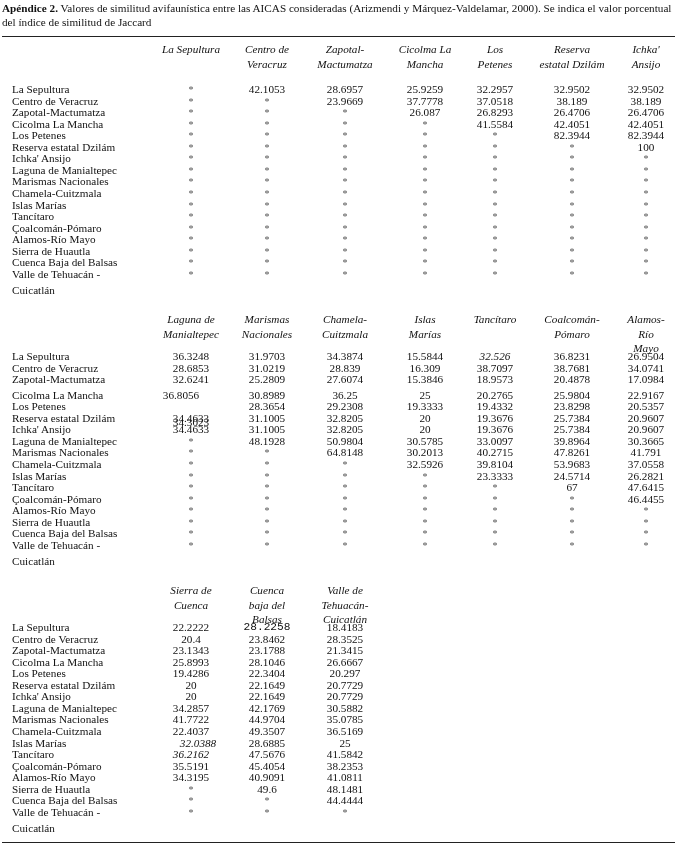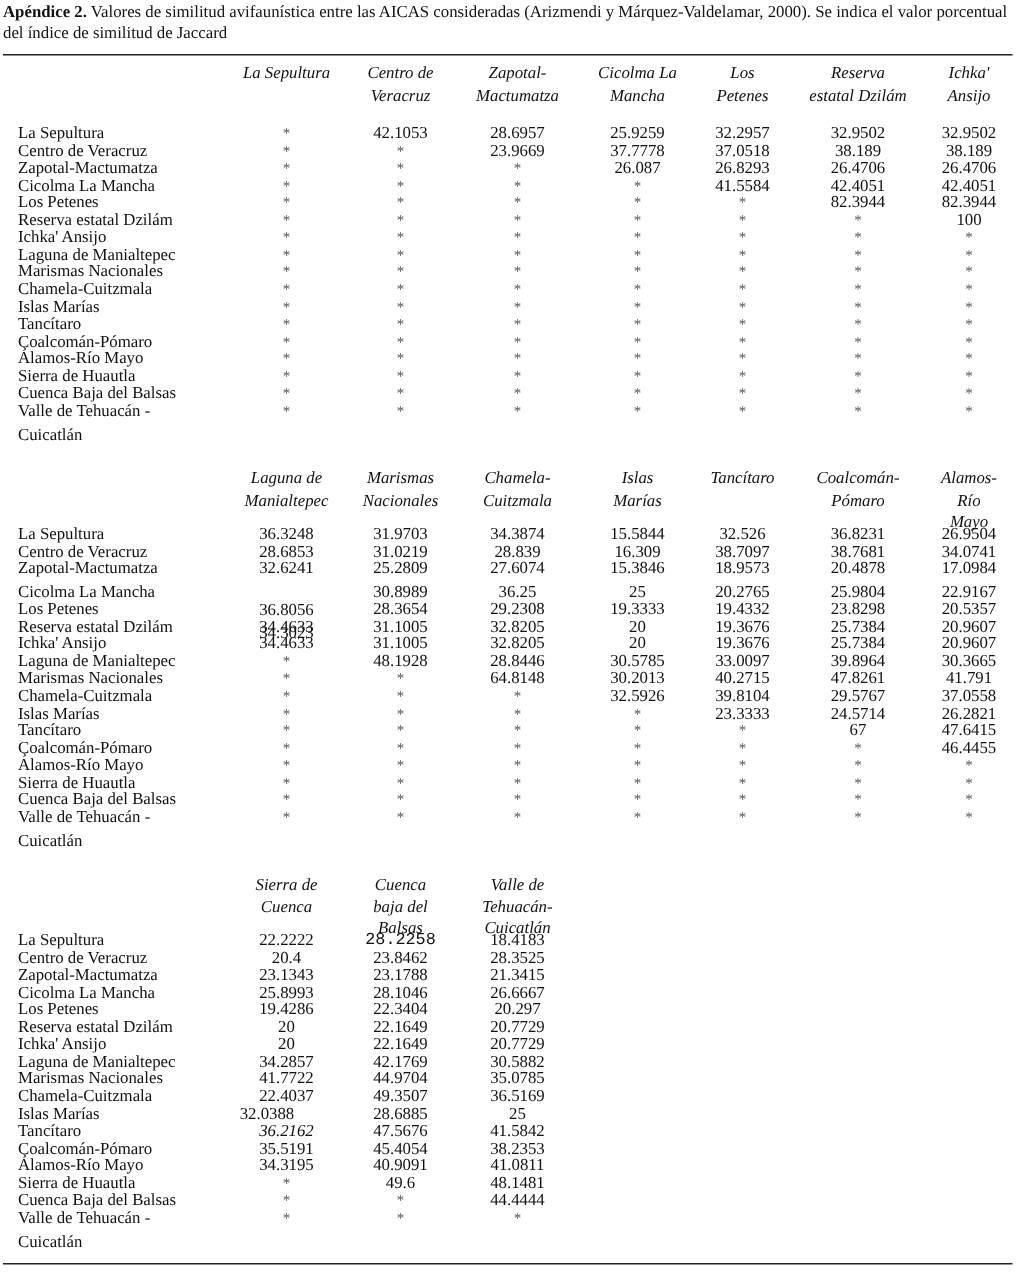--- a/index.html
+++ b/index.html
@@ -235,41 +235,41 @@
       <div class="hdr" style="left: 601px; width: 90px; top: 312px;">
         <div>Alamos-</div>
         <div>Río</div>
         <div>Mayo</div>
       </div>
       <div class="rowlabel" style="top: 351px;">La Sepultura</div>
       <div class="cell" style="left: 151px; top: 351px;">36.3248</div>
       <div class="cell" style="left: 227px; top: 351px;">31.9703</div>
       <div class="cell" style="left: 305px; top: 351px;">34.3874</div>
       <div class="cell" style="left: 385px; top: 351px;">15.5844</div>
-      <div class="cell" style="left: 455px; top: 351px;">32.526</div>
+      <div class="cell" style="left: 455px; top: 351px; font-style: italic;">32.526</div>
       <div class="cell" style="left: 532px; top: 351px;">36.8231</div>
       <div class="cell" style="left: 606px; top: 351px;">26.9504</div>
       <div class="rowlabel" style="top: 362.55px;">Centro de Veracruz</div>
       <div class="cell" style="left: 151px; top: 362.55px;">28.6853</div>
       <div class="cell" style="left: 227px; top: 362.55px;">31.0219</div>
       <div class="cell" style="left: 305px; top: 362.55px;">28.839</div>
       <div class="cell" style="left: 385px; top: 362.55px;">16.309</div>
       <div class="cell" style="left: 455px; top: 362.55px;">38.7097</div>
       <div class="cell" style="left: 532px; top: 362.55px;">38.7681</div>
       <div class="cell" style="left: 606px; top: 362.55px;">34.0741</div>
       <div class="rowlabel" style="top: 374.1px;">Zapotal-Mactumatza</div>
       <div class="cell" style="left: 151px; top: 374.1px;">32.6241</div>
       <div class="cell" style="left: 227px; top: 374.1px;">25.2809</div>
       <div class="cell" style="left: 305px; top: 374.1px;">27.6074</div>
       <div class="cell" style="left: 385px; top: 374.1px;">15.3846</div>
       <div class="cell" style="left: 455px; top: 374.1px;">18.9573</div>
       <div class="cell" style="left: 532px; top: 374.1px;">20.4878</div>
       <div class="cell" style="left: 606px; top: 374.1px;">17.0984</div>
       <div class="rowlabel" style="top: 389.65px;">Cicolma La Mancha</div>
-      <div class="cell" style="left: 151px; top: 389.65px; margin-top: 12px;">36.8056</div>
+      <div class="cell" style="left: 141px; top: 389.65px;">36.8056</div>
       <div class="cell" style="left: 227px; top: 389.65px;">30.8989</div>
       <div class="cell" style="left: 305px; top: 389.65px; font-family: Liberation Serif, serif;">36.25</div>
       <div class="cell" style="left: 385px; top: 389.65px;">25</div>
       <div class="cell" style="left: 455px; top: 389.65px;">20.2765</div>
       <div class="cell" style="left: 532px; top: 389.65px;">25.9804</div>
       <div class="cell" style="left: 606px; top: 389.65px;">22.9167</div>
       <div class="rowlabel" style="top: 401.2px;">Los Petenes</div>
       <div class="cell" style="left: 151px; top: 417px;">34.3023</div>
       <div class="cell" style="left: 227px; top: 401.2px;">28.3654</div>
       <div class="cell" style="left: 305px; top: 401.2px;">29.2308</div>
@@ -289,40 +289,40 @@
       <div class="cell" style="left: 151px; top: 424.3px;">34.4633</div>
       <div class="cell" style="left: 227px; top: 424.3px;">31.1005</div>
       <div class="cell" style="left: 305px; top: 424.3px;">32.8205</div>
       <div class="cell" style="left: 385px; top: 424.3px;">20</div>
       <div class="cell" style="left: 455px; top: 424.3px;">19.3676</div>
       <div class="cell" style="left: 532px; top: 424.3px;">25.7384</div>
       <div class="cell" style="left: 606px; top: 424.3px;">20.9607</div>
       <div class="rowlabel" style="top: 435.85px;">Laguna de Manialtepec</div>
       <div class="cell star" style="left: 151px; top: 435.85px;">*</div>
       <div class="cell" style="left: 227px; top: 435.85px;">48.1928</div>
-      <div class="cell" style="left: 305px; top: 435.85px;">28.8446</div>
+      <div class="cell" style="left: 305px; top: 435.85px;">50.9804</div>
       <div class="cell" style="left: 385px; top: 435.85px;">30.5785</div>
       <div class="cell" style="left: 455px; top: 435.85px;">33.0097</div>
       <div class="cell" style="left: 532px; top: 435.85px;">39.8964</div>
       <div class="cell" style="left: 606px; top: 435.85px;">30.3665</div>
       <div class="rowlabel" style="top: 447.4px;">Marismas Nacionales</div>
       <div class="cell star" style="left: 151px; top: 447.4px;">*</div>
       <div class="cell star" style="left: 227px; top: 447.4px;">*</div>
       <div class="cell" style="left: 305px; top: 447.4px;">64.8148</div>
       <div class="cell" style="left: 385px; top: 447.4px;">30.2013</div>
       <div class="cell" style="left: 455px; top: 447.4px;">40.2715</div>
       <div class="cell" style="left: 532px; top: 447.4px;">47.8261</div>
       <div class="cell" style="left: 606px; top: 447.4px;">41.791</div>
       <div class="rowlabel" style="top: 458.95px;">Chamela-Cuitzmala</div>
       <div class="cell star" style="left: 151px; top: 458.95px;">*</div>
       <div class="cell star" style="left: 227px; top: 458.95px;">*</div>
       <div class="cell star" style="left: 305px; top: 458.95px;">*</div>
       <div class="cell" style="left: 385px; top: 458.95px;">32.5926</div>
       <div class="cell" style="left: 455px; top: 458.95px;">39.8104</div>
-      <div class="cell" style="left: 532px; top: 458.95px;">29.5767</div>
+      <div class="cell" style="left: 532px; top: 458.95px;">53.9683</div>
       <div class="cell" style="left: 606px; top: 458.95px;">37.0558</div>
       <div class="rowlabel" style="top: 470.5px;">Islas Marías</div>
       <div class="cell star" style="left: 151px; top: 470.5px;">*</div>
       <div class="cell star" style="left: 227px; top: 470.5px;">*</div>
       <div class="cell star" style="left: 305px; top: 470.5px;">*</div>
       <div class="cell star" style="left: 385px; top: 470.5px;">*</div>
       <div class="cell" style="left: 455px; top: 470.5px;">23.3333</div>
       <div class="cell" style="left: 532px; top: 470.5px;">24.5714</div>
       <div class="cell" style="left: 606px; top: 470.5px;">26.2821</div>
       <div class="rowlabel" style="top: 482.05px;">Tancítaro</div>
@@ -424,21 +424,21 @@
       <div class="cell" style="left: 305px; top: 702.85px;">30.5882</div>
       <div class="rowlabel" style="top: 714.4px;">Marismas Nacionales</div>
       <div class="cell" style="left: 151px; top: 714.4px;">41.7722</div>
       <div class="cell" style="left: 227px; top: 714.4px;">44.9704</div>
       <div class="cell" style="left: 305px; top: 714.4px;">35.0785</div>
       <div class="rowlabel" style="top: 725.95px;">Chamela-Cuitzmala</div>
       <div class="cell" style="left: 151px; top: 725.95px;">22.4037</div>
       <div class="cell" style="left: 227px; top: 725.95px;">49.3507</div>
       <div class="cell" style="left: 305px; top: 725.95px;">36.5169</div>
       <div class="rowlabel" style="top: 737.5px;">Islas Marías</div>
-      <div class="cell" style="left: 138px; top: 737.5px;">32.0388</div>
+      <div class="cell" style="left: 158px; top: 737.5px; font-style: italic;">32.0388</div>
       <div class="cell" style="left: 227px; top: 737.5px;">28.6885</div>
       <div class="cell" style="left: 305px; top: 737.5px;">25</div>
       <div class="rowlabel" style="top: 749.05px;">Tancítaro</div>
       <div class="cell" style="left: 151px; top: 749.05px; font-style: italic;">36.2162</div>
       <div class="cell" style="left: 227px; top: 749.05px;">47.5676</div>
       <div class="cell" style="left: 305px; top: 749.05px;">41.5842</div>
       <div class="rowlabel" style="top: 760.6px;">Çoalcomán-Pómaro</div>
       <div class="cell" style="left: 151px; top: 760.6px;">35.5191</div>
       <div class="cell" style="left: 227px; top: 760.6px;">45.4054</div>
       <div class="cell" style="left: 305px; top: 760.6px;">38.2353</div>

